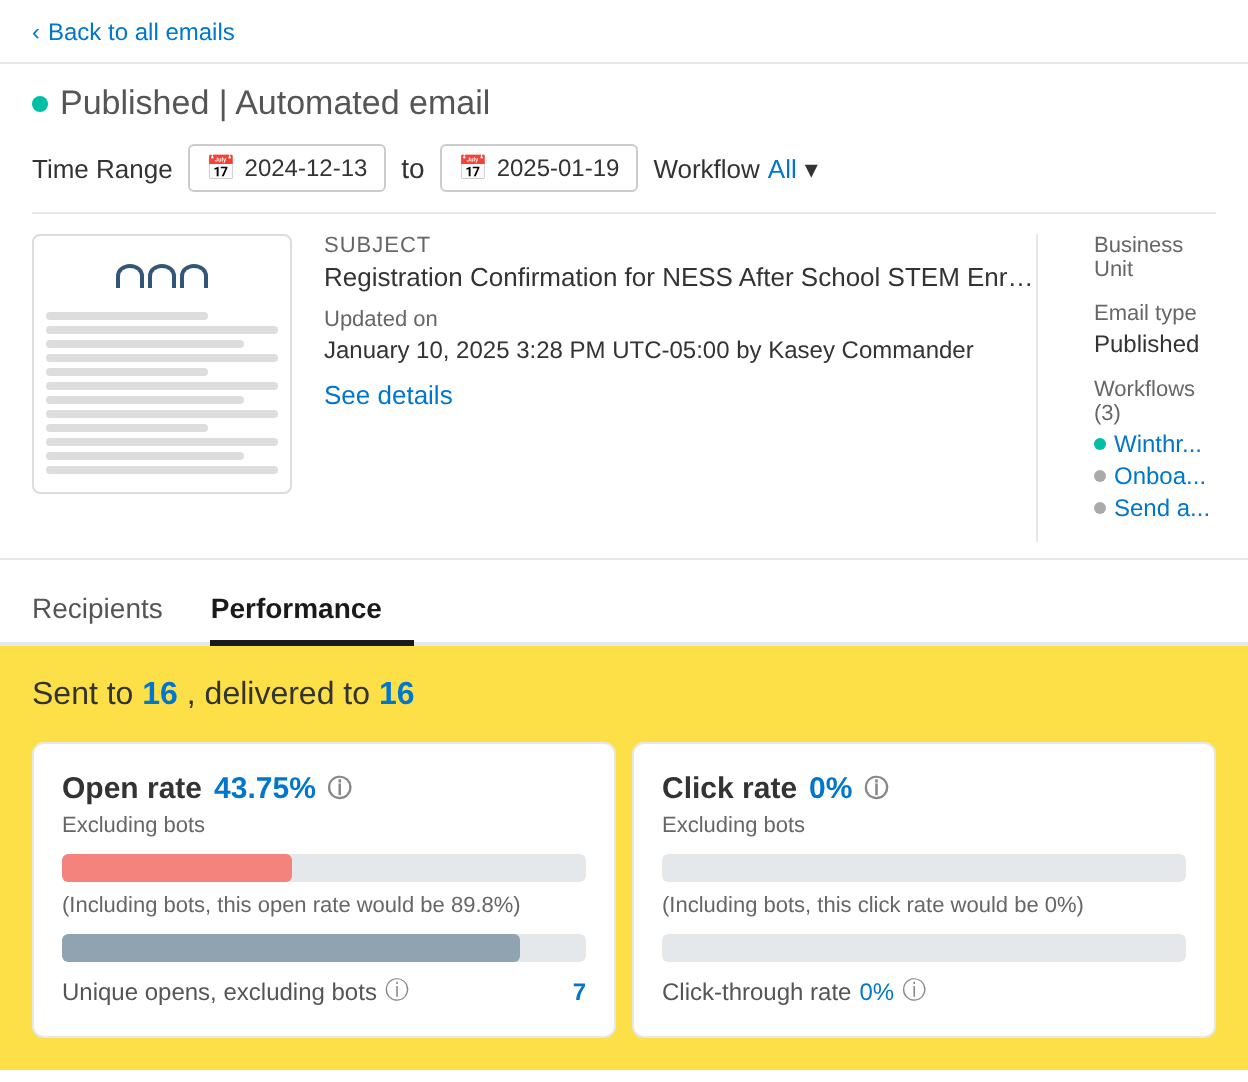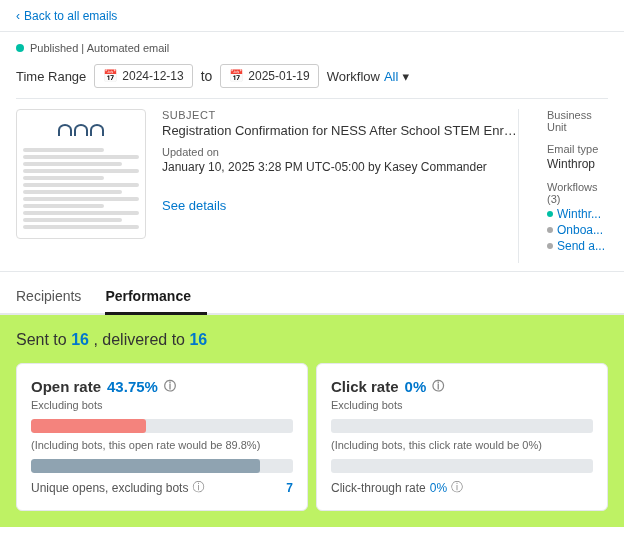--- a/index.html
+++ b/index.html
@@ -55,21 +55,21 @@
       gap: 6px;
       margin-bottom: 10px;
     }
     .status-dot {
       width: 8px;
       height: 8px;
       border-radius: 50%;
       background: #00bfa5;
     }
     .status-text {
-      font-size: 11px;
+      font-size: 17px;
       color: #555;
     }
 
     
     .time-range-row {
       display: flex;
       align-items: center;
       gap: 8px;
       margin-bottom: 10px;
     }
@@ -183,21 +183,21 @@
       text-overflow: ellipsis;
     }
     .info-updated-label {
       font-size: 11px;
       color: #666;
       margin-bottom: 2px;
     }
     .info-updated {
       font-size: 12px;
       color: #333;
-      margin-bottom: 24px;
+      margin-bottom: 8px;
     }
     .see-details {
       font-size: 13px;
       color: #0077cc;
       font-weight: 500;
       cursor: pointer;
     }
 
     
     .email-sidebar {
@@ -261,21 +261,21 @@
       margin-bottom: -2px;
     }
     .tab.active {
       color: #1a1a1a;
       font-weight: 600;
       border-bottom: 3px solid #1a1a1a;
     }
 
     
     .performance-section {
-      background: #bef264;
+      background: #fde047;
       padding: 16px;
     }
     .sent-summary {
       font-size: 16px;
       color: #333;
       margin-bottom: 14px;
     }
     .sent-number {
       color: #0077cc;
       font-weight: 600;
@@ -423,21 +423,21 @@
       <div class="info-updated">January 10, 2025 3:28 PM UTC-05:00 by Kasey Commander</div>
       <span class="see-details">See details</span>
     </div>
 
     <div class="email-sidebar">
       <div class="sidebar-section">
         <div class="sidebar-section-label">Business Unit</div>
       </div>
       <div class="sidebar-section">
         <div class="sidebar-section-label">Email type</div>
-        <div class="sidebar-section-value">Winthrop</div>
+        <div class="sidebar-section-value">Published</div>
       </div>
       <div class="sidebar-section">
         <div class="sidebar-section-label">Workflows (3)</div>
         <div class="workflow-link">
           <span class="wf-dot green"></span>
           <span>Winthr...</span>
         </div>
         <div class="workflow-link">
           <span class="wf-dot gray"></span>
           <span>Onboa...</span>

